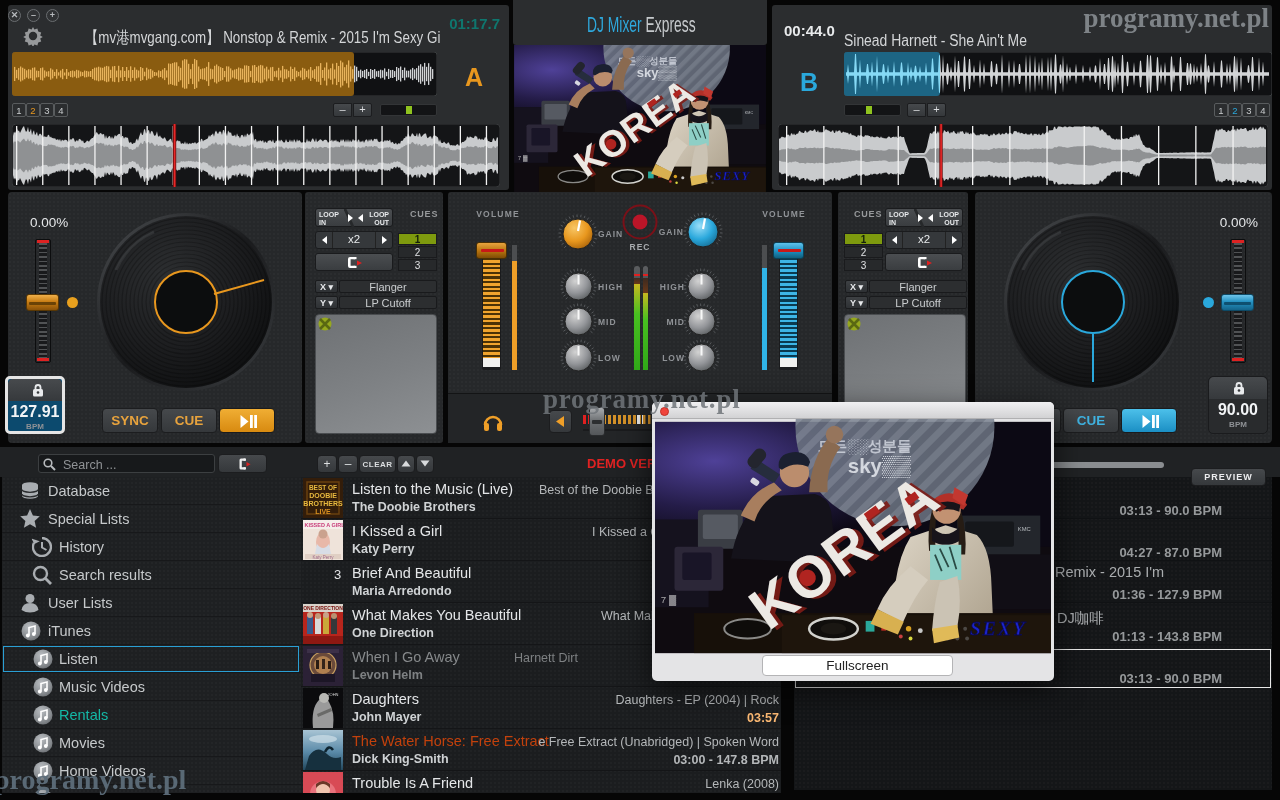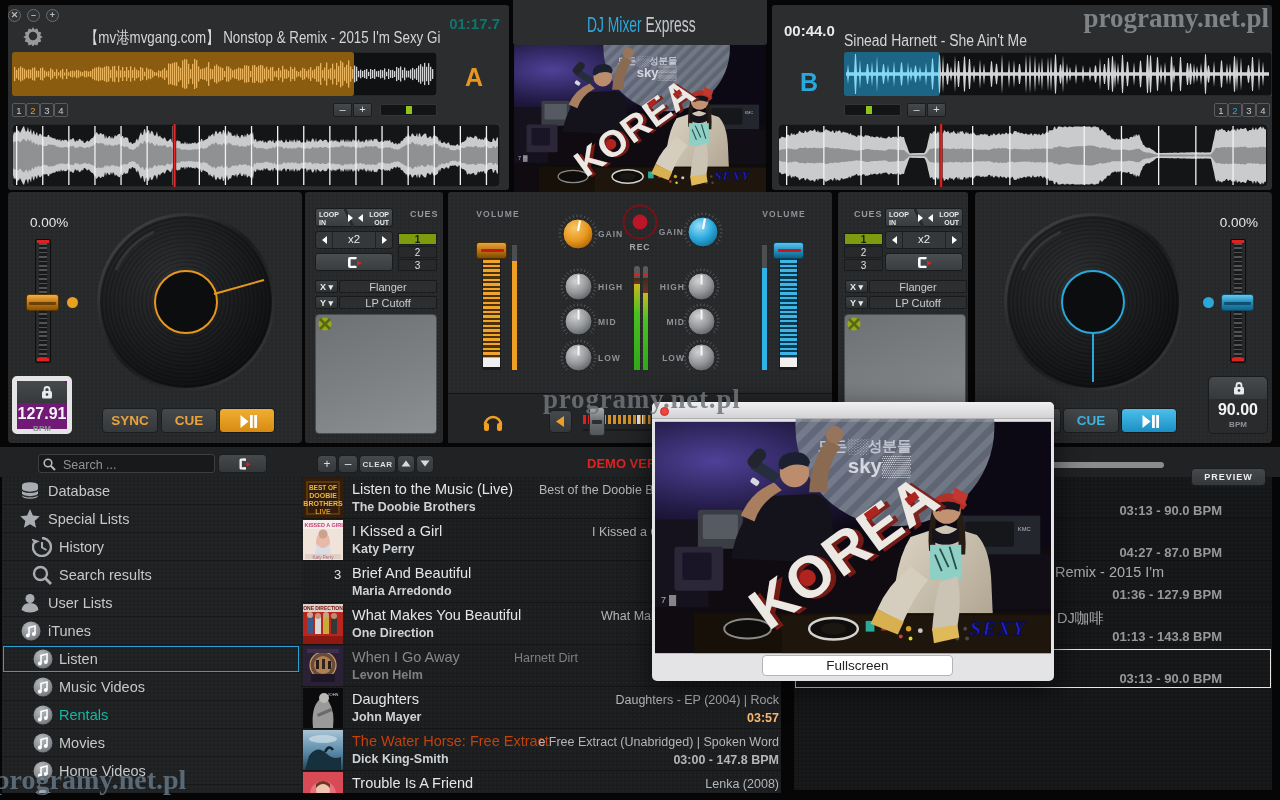--- a/index.html
+++ b/index.html
@@ -473,21 +473,21 @@
     <circle cx="92" cy="92" r="64" fill="none" stroke="#000" stroke-opacity="0.24" stroke-width="1.2"></circle>
     <circle cx="92" cy="92" r="68" fill="none" stroke="#000" stroke-opacity="0.24" stroke-width="1.2"></circle>
     <circle cx="92" cy="92" r="72" fill="none" stroke="#000" stroke-opacity="0.24" stroke-width="1.2"></circle>
     <circle cx="92" cy="92" r="76" fill="none" stroke="#000" stroke-opacity="0.24" stroke-width="1.2"></circle>
     <circle cx="92" cy="92" r="80" fill="none" stroke="#000" stroke-opacity="0.24" stroke-width="1.2"></circle>
     <circle cx="92" cy="92" r="84" fill="none" stroke="#000" stroke-opacity="0.24" stroke-width="1.2"></circle>
     <path d="M 22 60 A 76 76 0 0 1 60 22" stroke="#606366" stroke-opacity="0.3" stroke-width="3" fill="none"></path>
     <circle cx="92" cy="92" r="31" fill="#0c0d0e" stroke="#e8971e" stroke-width="2"></circle>
     <line x1="120" y1="84" x2="170" y2="70" stroke="#e8971e" stroke-width="2"></line>
   </svg>
-<div class="abs" style="left:12px;top:376px;width:60px;height:58px;background:#701a75;border:5px solid #e5e5e5;border-radius:5px">
+<div class="abs" style="left:5px;top:376px;width:60px;height:58px;background:#0c4a6e;border:3px solid #e5e5e5;border-radius:5px">
 <div style="position:absolute;left:0;top:0;width:100%;height:22px;background:linear-gradient(#474a4d,#36393c);border-radius:5px 5px 0 0">
 <svg style="position:absolute;left:24px;top:4px" width="12" height="14" viewBox="0 0 12 14">
         <rect x="1" y="6" width="10" height="7.5" rx="1.5" fill="#e8eaec"></rect>
         <path d="M3.5 6 v-1.5 a2.5 2.5 0 0 1 5 0 V6" fill="none" stroke="#e8eaec" stroke-width="1.8"></path>
         <circle cx="6" cy="9.5" r="1.3" fill="#36393c"></circle>
       </svg>
     </div>
 <div style="position:absolute;left:0;top:24px;width:100%;text-align:center;font-size:16px;font-weight:bold;color:#f2f4f6">127.91</div>
 <div style="position:absolute;left:0;top:43px;width:100%;text-align:center;font-size:8px;font-weight:bold;color:#8f9296">BPM</div>
   </div>

